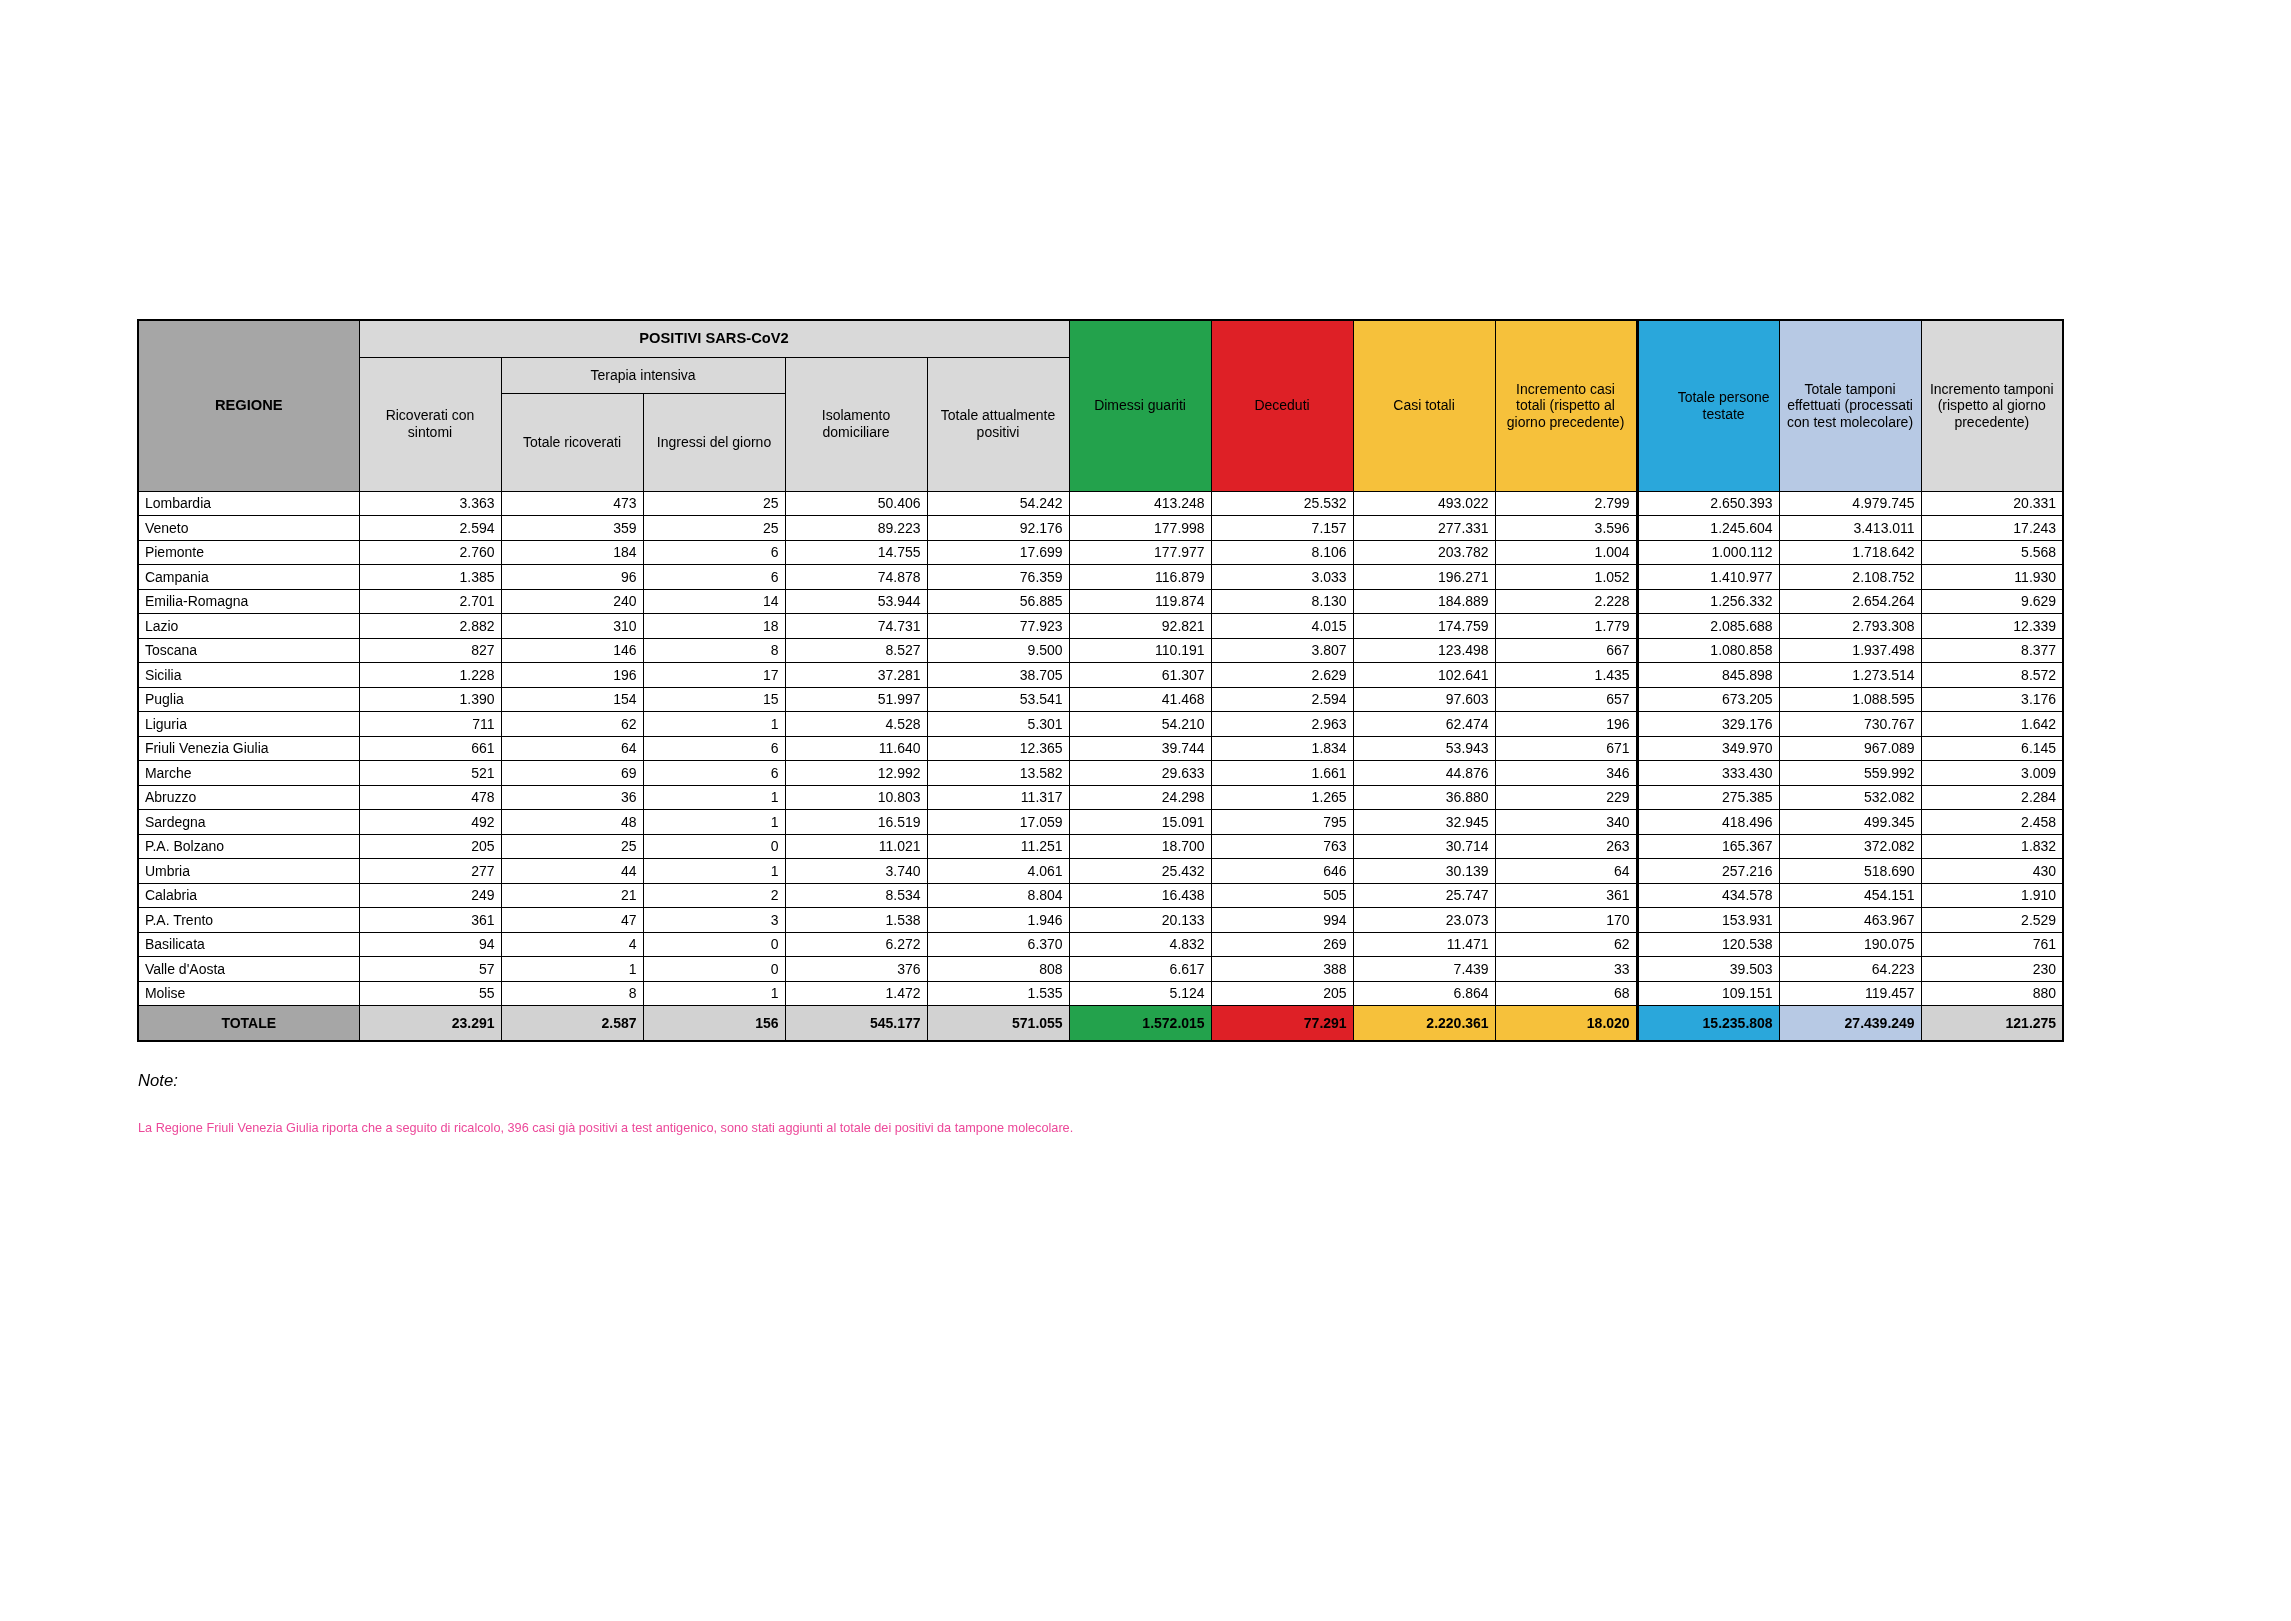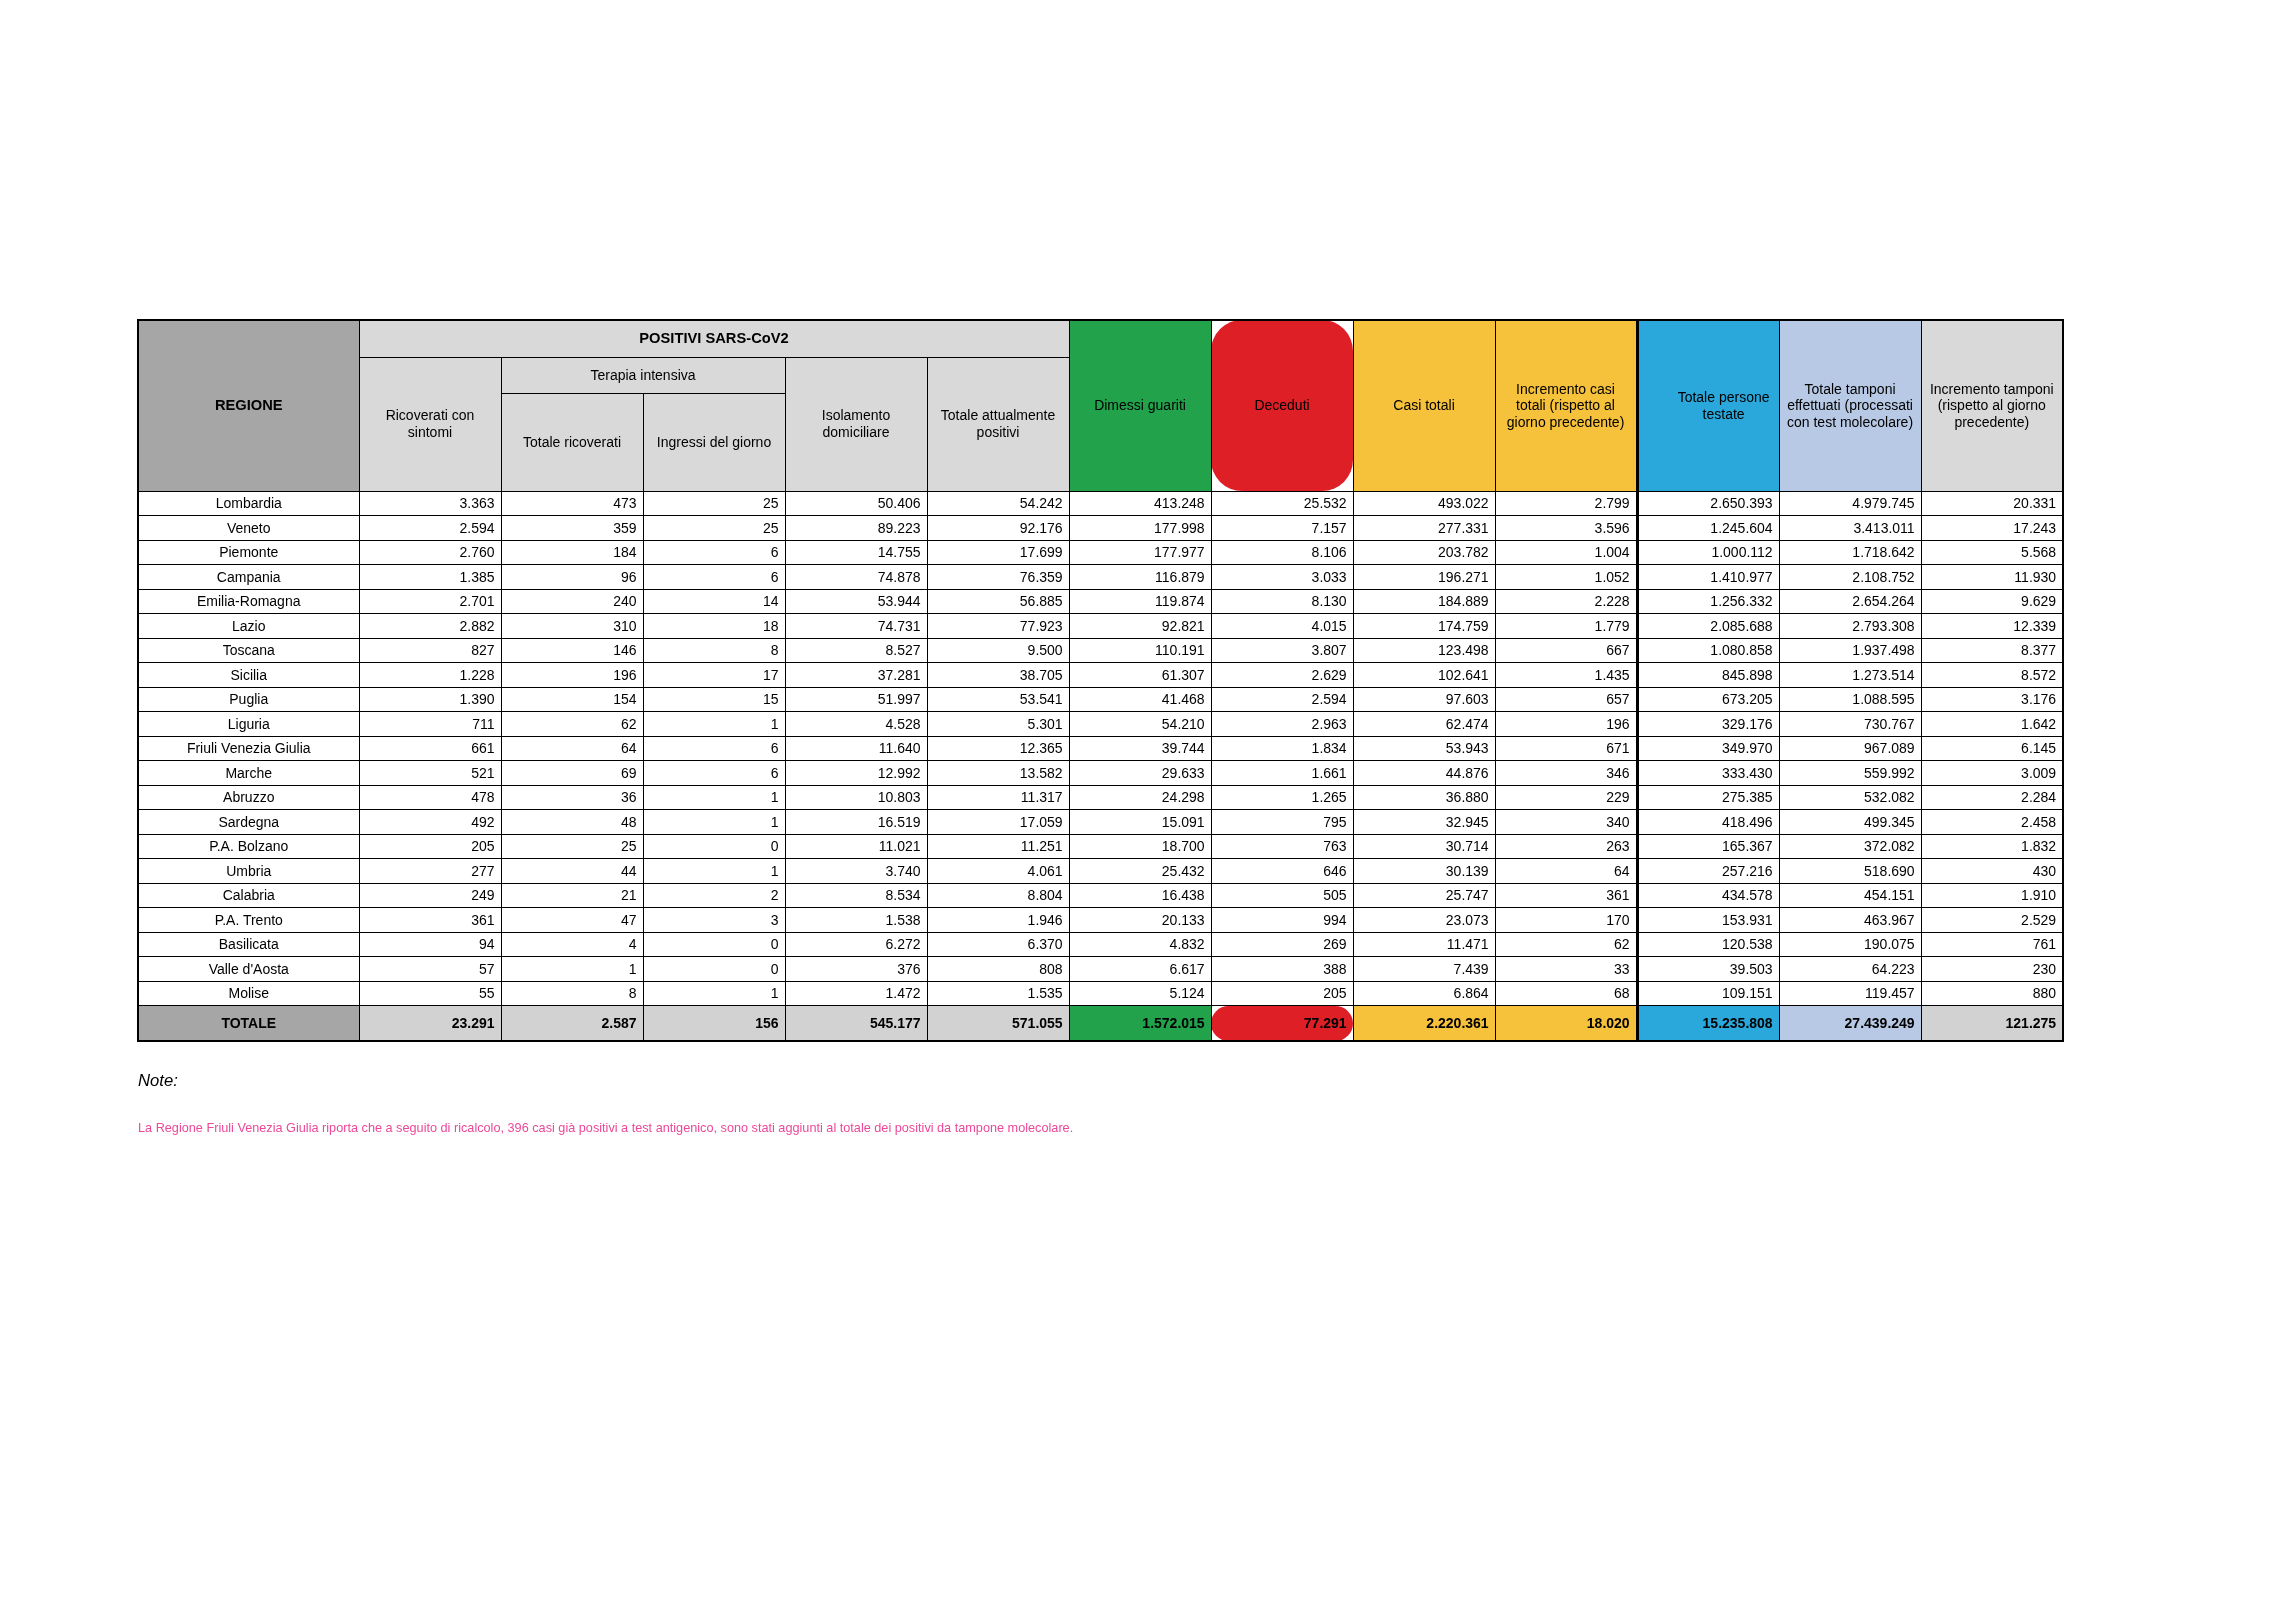--- a/index.html
+++ b/index.html
@@ -31,30 +31,30 @@
   th, td { border: 1px solid #000; overflow: hidden; }
 
   thead th {
     font-weight: normal; font-size: 14px; line-height: 1.18;
     padding: 2px 5.9px; text-align: center; vertical-align: middle;
     background: var(--lgray);
   }
   th.hdr-dark  { background: var(--dgray); font-weight: bold; font-size: 14.7px; }
   th.hdr-group { background: var(--lgray); font-weight: bold; font-size: 14.7px; }
   .green { background: var(--green); }
-  .red   { background: var(--red); border-radius: 31px; }
+  .red   { background: var(--red); }
   .yellow{ background: var(--yellow); }
   .blue  { background: var(--blue); padding-left: 36px; }
   .lblue { background: var(--lblue); }
   .lgray { background: var(--lgray); }
   .thickL { border-left: 3.9px solid #000 !important; }
 
   tbody tr { height: 24.5px; }
   tbody td { font-size: 14px; background: #fff; padding: 0 5.9px; vertical-align: middle; }
-  td.region { text-align: center; margin-top: 31px; }
+  td.region { text-align: left; margin-top: 31px; }
   td.num    { text-align: right; }
 
   tfoot tr { height: 35px; }
   tfoot td { font-size: 14px; font-weight: bold; padding: 0 5.9px; vertical-align: middle; }
   tfoot td.t-label { background: var(--dgray); text-align: center; }
   tfoot td.t-gray  { background: var(--tgray); text-align: right; }
   tfoot td.t-num   { text-align: right; }
 
   .note-heading { position: absolute; left: 138px; top: 1071px; font-size: 16.7px; font-style: italic; }
   .note-body    { position: absolute; left: 138px; top: 1121px; font-size: 12.7px; color: #ec4899; }

